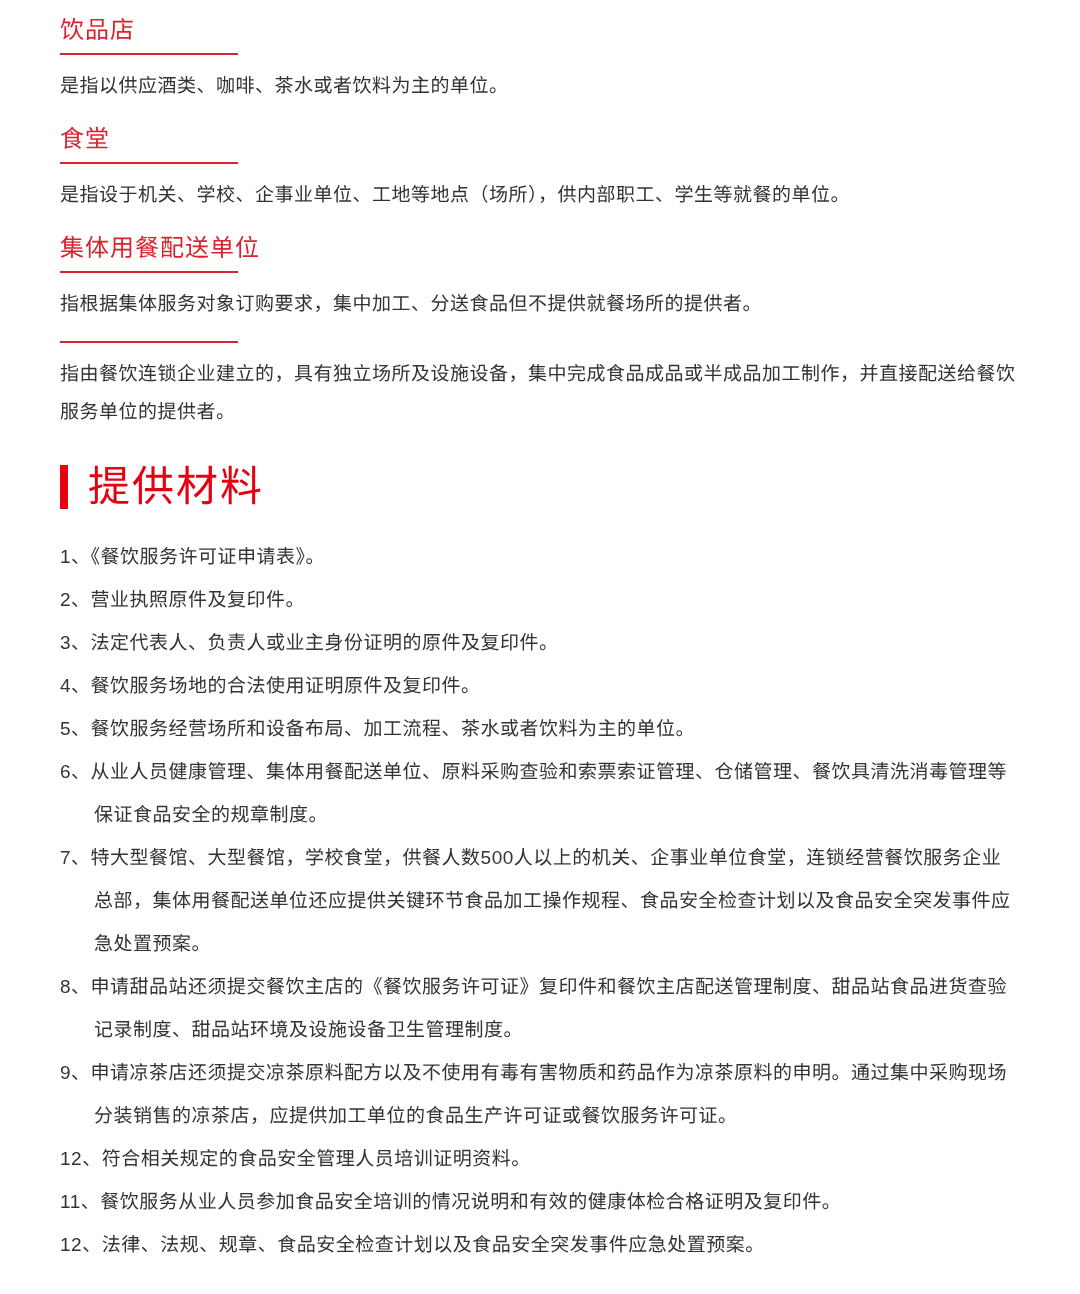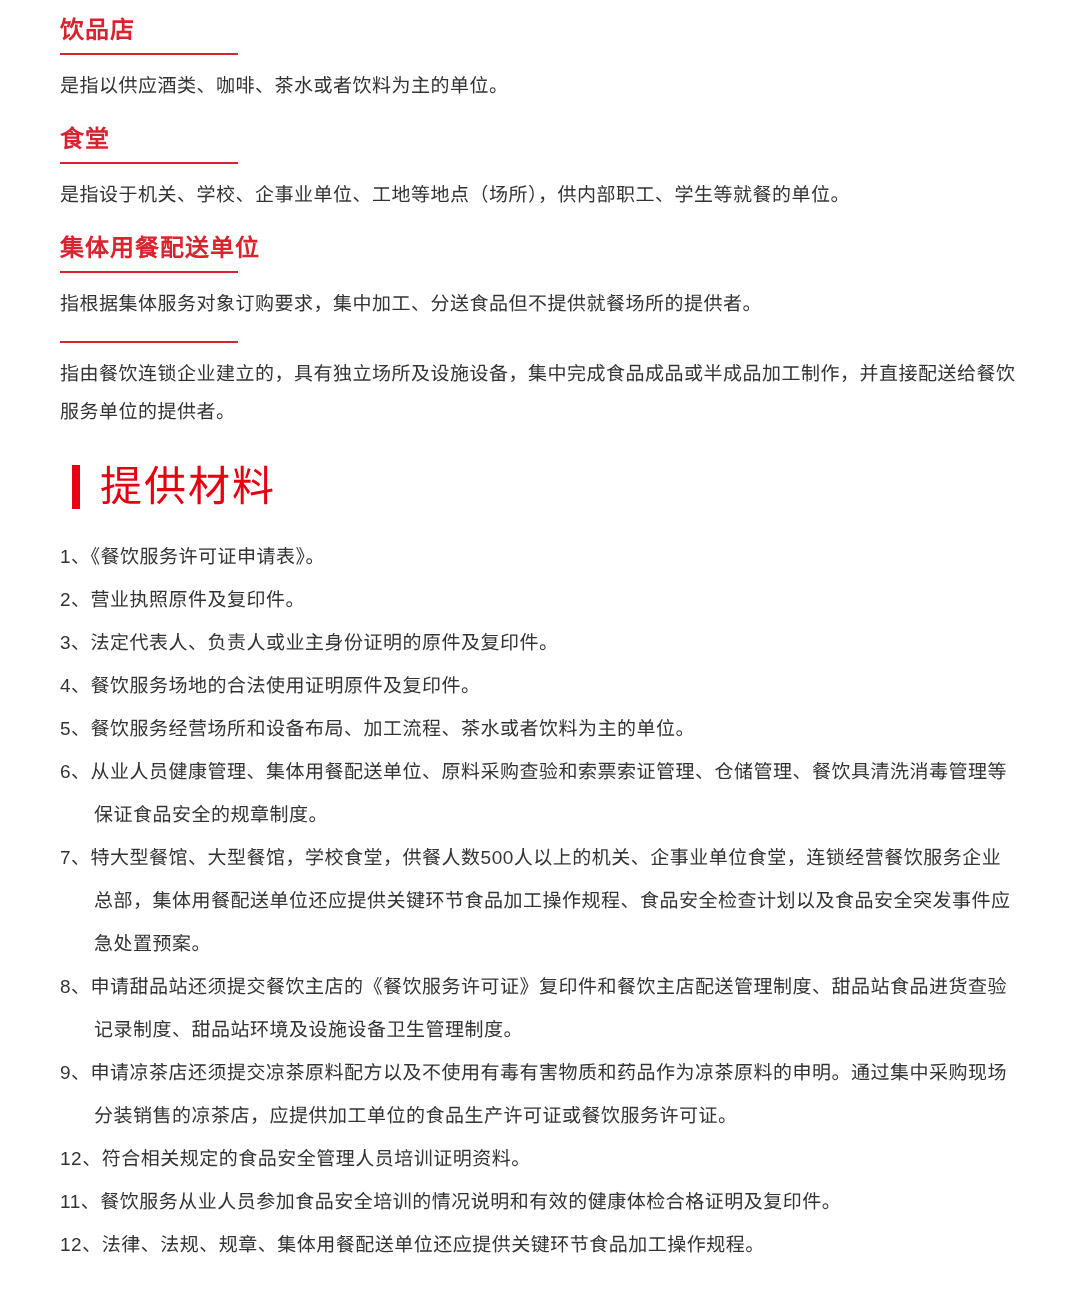--- a/index.html
+++ b/index.html
@@ -22,42 +22,42 @@
   }
   .page {
     padding: 14px 60px 0 60px;
   }
 
   
   .def-section { margin-bottom: 18px; }
   .def-heading {
     margin: 0;
     font-size: 24px;
-    font-weight: bold;
+    font-weight: normal;
     color: var(--heading-red);
     line-height: 31px;
     letter-spacing: 1px;
   }
   .heading-underline {
     width: 178px;
     height: 2px;
     background: var(--heading-red);
     margin-top: 8px;
   }
   .def-body {
     margin: 12px 0 0 0;
     font-size: 19px;
     color: var(--body-text);
     line-height: 38px;
     letter-spacing: 0.5px;
   }
 
   
   .materials-title {
-    margin: 30px 0 0 12px;
+    margin: 30px 0 0 0;
     display: flex;
     align-items: center;
     font-size: 42px;
     font-weight: 500;
     color: var(--title-red);
     line-height: 52px;
     letter-spacing: 2px;
   }
   .title-bar {
     display: inline-block;
@@ -119,16 +119,16 @@
     <div class="mat-item"><span class="mat-num">2、</span><span>营业执照原件及复印件。</span></div>
     <div class="mat-item"><span class="mat-num">3、</span><span>法定代表人、负责人或业主身份证明的原件及复印件。</span></div>
     <div class="mat-item"><span class="mat-num">4、</span><span>餐饮服务场地的合法使用证明原件及复印件。</span></div>
     <div class="mat-item"><span class="mat-num">5、</span><span>餐饮服务经营场所和设备布局、加工流程、茶水或者饮料为主的单位。</span></div>
     <div class="mat-item"><span class="mat-num">6、</span><span>从业人员健康管理、集体用餐配送单位、原料采购查验和索票索证管理、仓储管理、餐饮具清洗消毒管理等保证食品安全的规章制度。</span></div>
     <div class="mat-item"><span class="mat-num">7、</span><span>特大型餐馆、大型餐馆，学校食堂，供餐人数500人以上的机关、企事业单位食堂，连锁经营餐饮服务企业总部，集体用餐配送单位还应提供关键环节食品加工操作规程、食品安全检查计划以及食品安全突发事件应急处置预案。</span></div>
     <div class="mat-item"><span class="mat-num">8、</span><span>申请甜品站还须提交餐饮主店的《餐饮服务许可证》复印件和餐饮主店配送管理制度、甜品站食品进货查验记录制度、甜品站环境及设施设备卫生管理制度。</span></div>
     <div class="mat-item"><span class="mat-num">9、</span><span>申请凉茶店还须提交凉茶原料配方以及不使用有毒有害物质和药品作为凉茶原料的申明。通过集中采购现场分装销售的凉茶店，应提供加工单位的食品生产许可证或餐饮服务许可证。</span></div>
     <div class="mat-item"><span class="mat-num">12、</span><span>符合相关规定的食品安全管理人员培训证明资料。</span></div>
     <div class="mat-item"><span class="mat-num">11、</span><span>餐饮服务从业人员参加食品安全培训的情况说明和有效的健康体检合格证明及复印件。</span></div>
-    <div class="mat-item"><span class="mat-num">12、</span><span>法律、法规、规章、集体用餐配送单位还应提供关键环节食品加工操作规程。</span></div>
+    <div class="mat-item"><span class="mat-num">12、</span><span>法律、法规、规章、食品安全检查计划以及食品安全突发事件应急处置预案。</span></div>
   </div>
 
 </div>
 
 </body></html>

